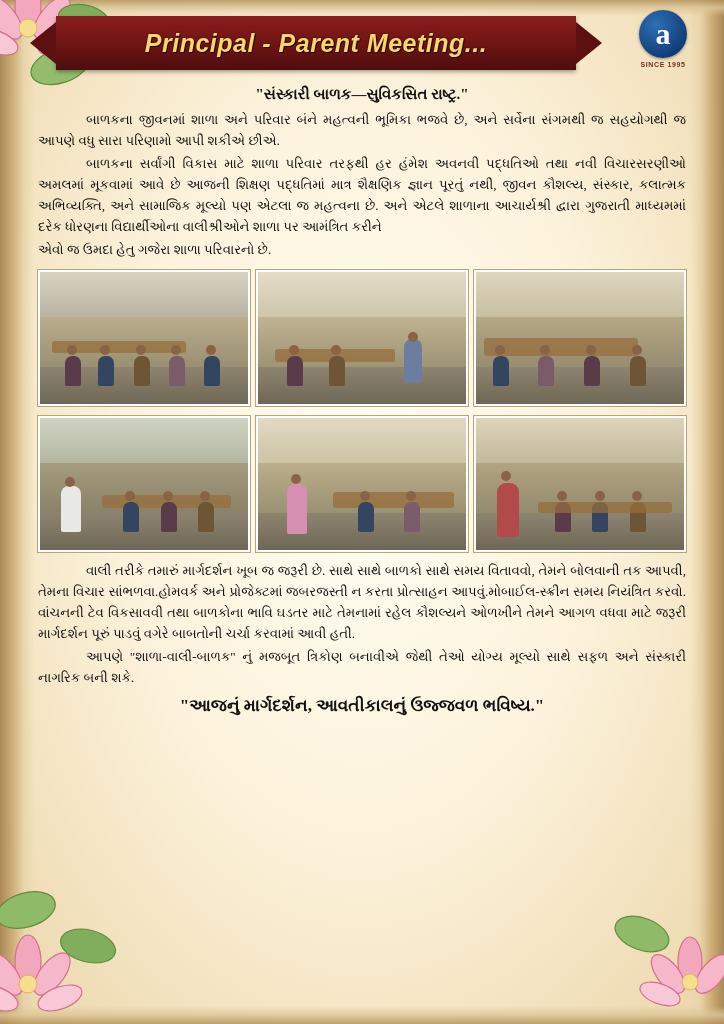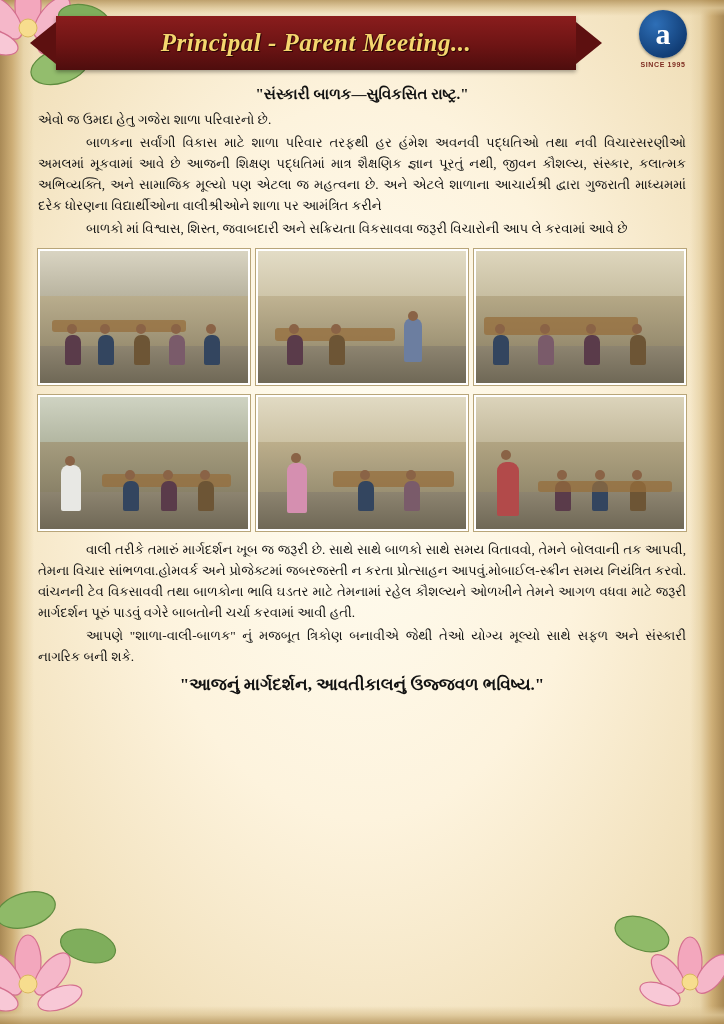--- a/index.html
+++ b/index.html
@@ -88,21 +88,21 @@
     border-bottom: 21px solid transparent;
     border-left: 26px solid #5d1010;
   }
   .banner-title {
     position: absolute;
     inset: 0;
     display: flex;
     align-items: center;
     justify-content: center;
     color: #f5d76e;
-    font-family: Liberation Serif, serif;
+    font-family: Liberation Sans, sans-serif;
     font-size: 25px;
     font-weight: bold;
     font-style: italic;
     letter-spacing: .5px;
     text-shadow: 1px 1px 0 #2b0606, 0 0 2px rgba(0,0,0,.6);
   }
 
   
   .logo {
     position: absolute;
@@ -283,23 +283,23 @@
     <div class="logo-mark">
       <span>a</span>
     </div>
     <div class="logo-sub">SINCE 1995</div>
   </div>
 
   <div class="content">
 
     <div class="headline">"સંસ્કારી બાળક—સુવિકસિત રાષ્ટ્ર."</div>
 
+    <p class="para">બાળકના જીવનમાં શાળા અને પરિવાર બંને મહત્વની ભૂમિકા ભજવે છે, અને સર્વેના સંગમથી જ  સહયોગથી જ આપણે વધુ સારા પરિણામો આપી શકીએ છીએ.</p>
+    <p class="para">બાળકના સર્વાંગી વિકાસ માટે શાળા પરિવાર તરફથી   હર હંમેશ અવનવી પદ્ધતિઓ   તથા નવી વિચારસરણીઓ અમલમાં મૂકવામાં આવે છે આજની શિક્ષણ પદ્ધતિમાં માત્ર શૈક્ષણિક જ્ઞાન પૂરતું નથી, જીવન કૌશલ્ય, સંસ્કાર, કલાત્મક અભિવ્યક્તિ, અને સામાજિક મૂલ્યો પણ એટલા જ મહત્વના છે. અને એટલે શાળાના આચાર્યશ્રી દ્વારા   ગુજરાતી  માધ્યમમાં દરેક ધોરણના વિદ્યાર્થીઓના વાલીશ્રીઓને શાળા પર આમંત્રિત કરીને</p>
     <p class="para noind">એવો જ ઉમદા હેતુ ગજેરા શાળા પરિવારનો છે.</p>
-    <p class="para">બાળકના સર્વાંગી વિકાસ માટે શાળા પરિવાર તરફથી   હર હંમેશ અવનવી પદ્ધતિઓ   તથા નવી વિચારસરણીઓ અમલમાં મૂકવામાં આવે છે આજની શિક્ષણ પદ્ધતિમાં માત્ર શૈક્ષણિક જ્ઞાન પૂરતું નથી, જીવન કૌશલ્ય, સંસ્કાર, કલાત્મક અભિવ્યક્તિ, અને સામાજિક મૂલ્યો પણ એટલા જ મહત્વના છે. અને એટલે શાળાના આચાર્યશ્રી દ્વારા   ગુજરાતી  માધ્યમમાં દરેક ધોરણના વિદ્યાર્થીઓના વાલીશ્રીઓને શાળા પર આમંત્રિત કરીને</p>
-    <p class="para">બાળકો  માં વિશ્વાસ, શિસ્ત, જવાબદારી અને સક્રિયતા વિકસાવવા જરૂરી વિચારોની આપ લે કરવામાં આવે છે</p>
 
     <div class="photo-grid">
       <div class="photo">
         <div class="sky"></div>
           <div class="mid" style="background:linear-gradient(to bottom,#b9ad8d,#9a8f72)"></div>
           <div class="floor"></div>
         <div class="tbl" style="left:6%;top:52%;width:64%;height:9%"></div>
         <div class="pers a" style="left:12%"></div>
           <div class="head" style="left:13%;bottom:37%"></div>
         <div class="pers b" style="left:28%"></div>

